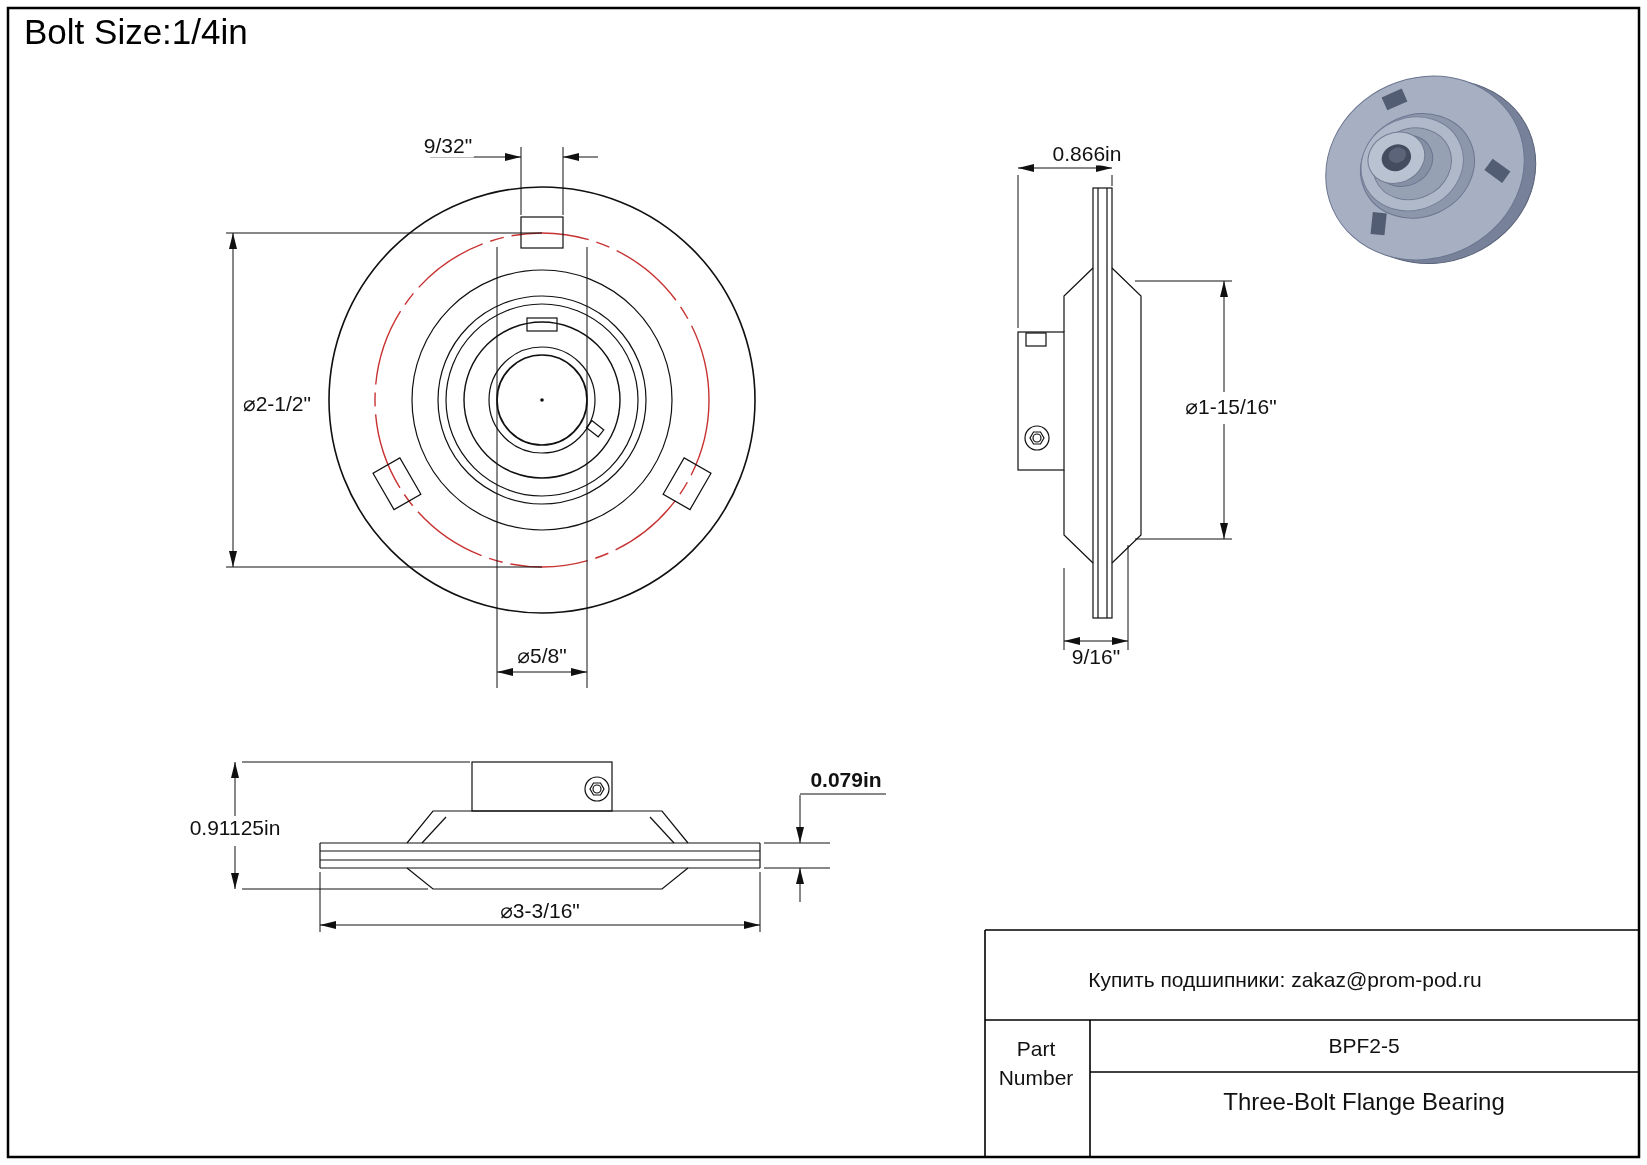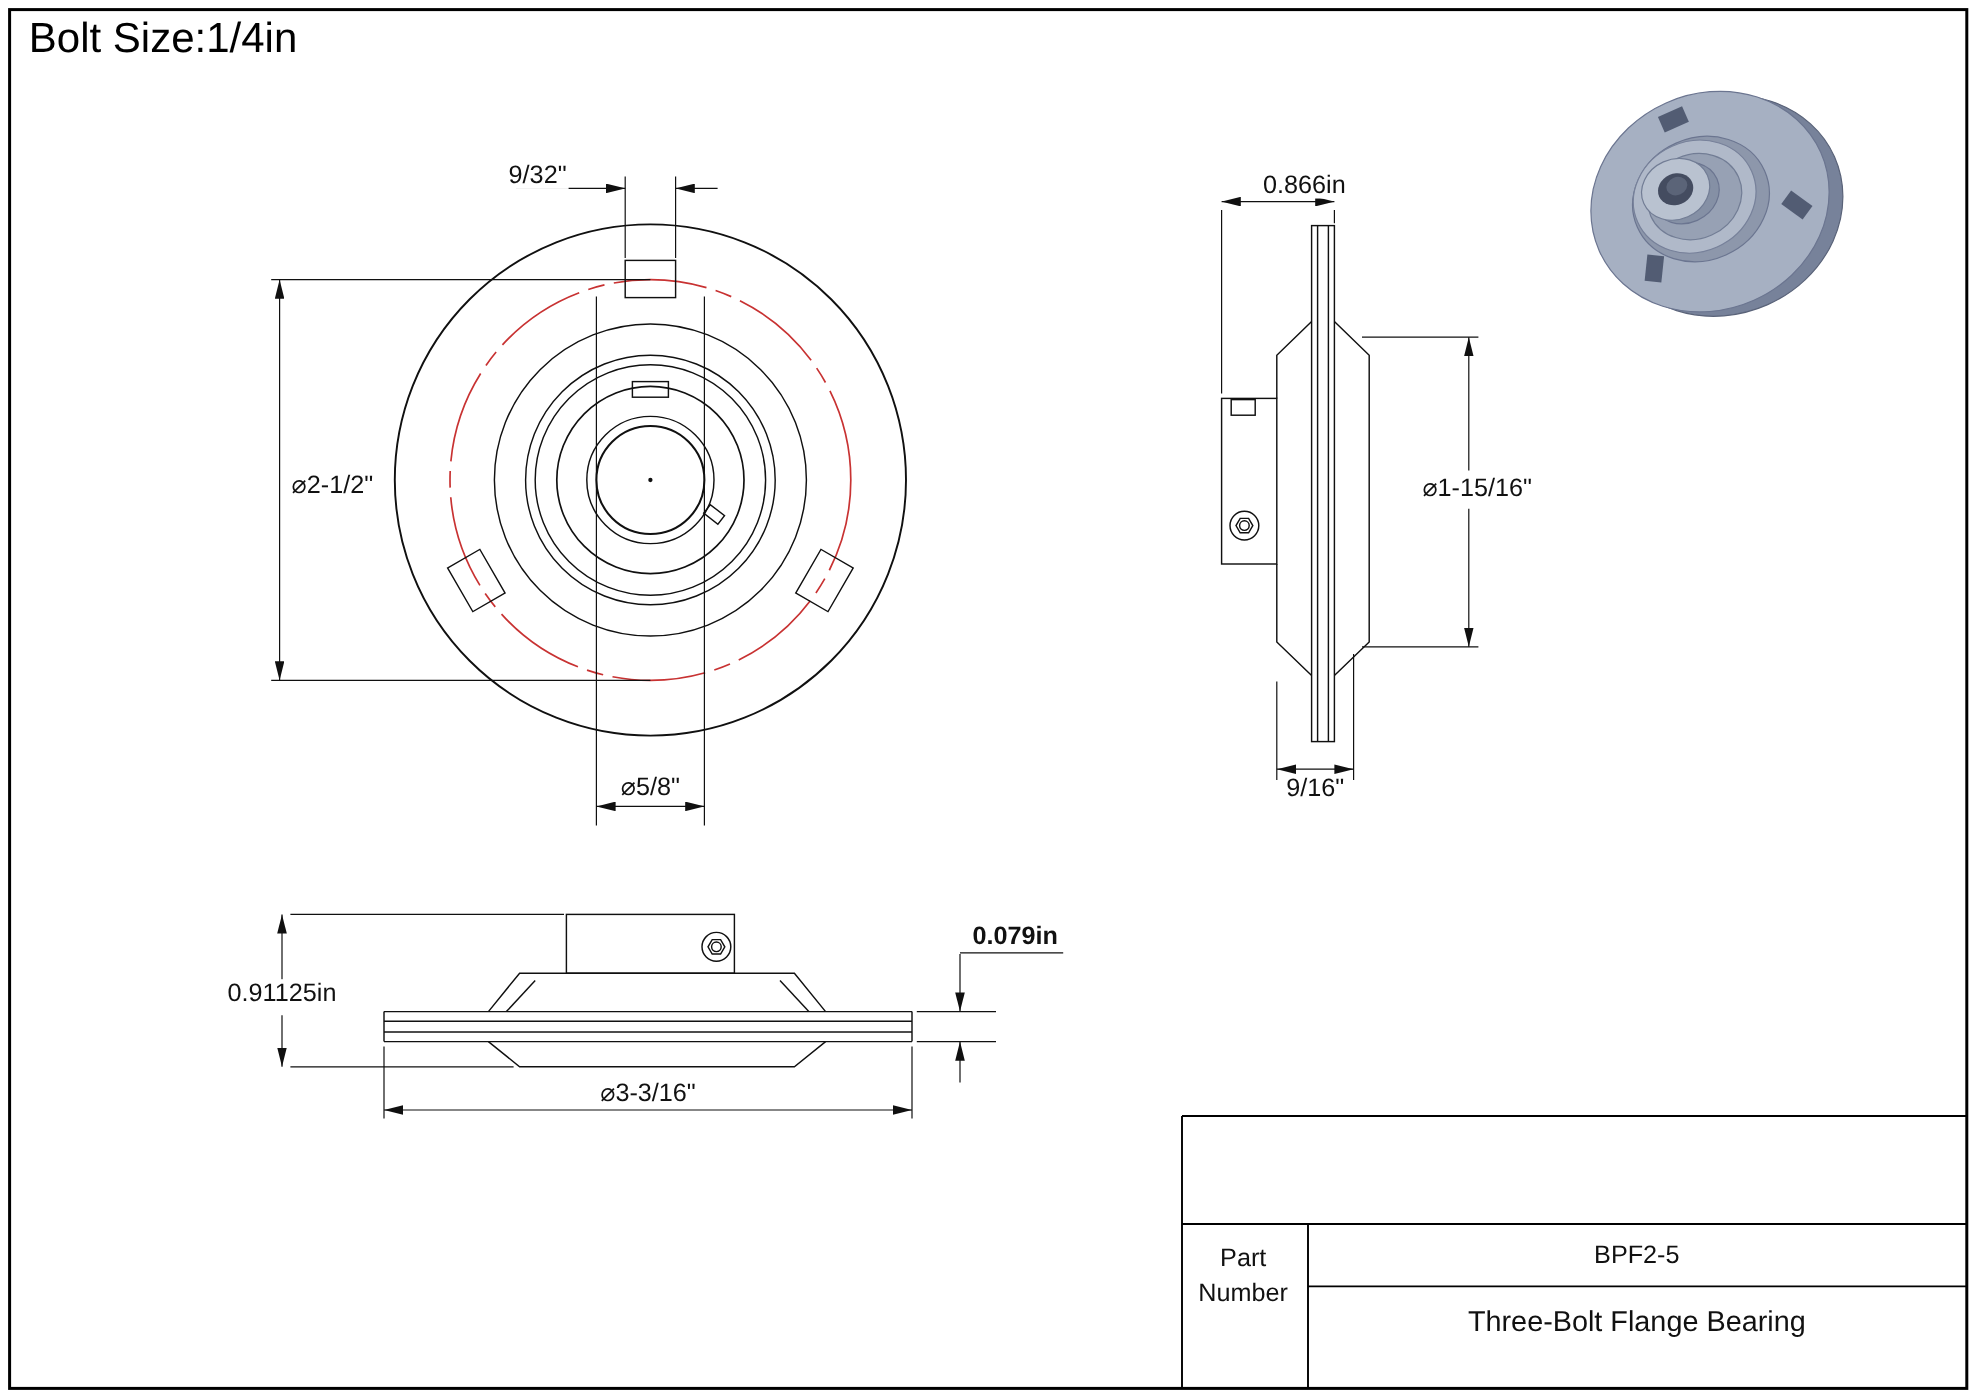--- a/index.html
+++ b/index.html
@@ -202,17 +202,18 @@
   <div class="lbl" style="left:542px; top:656px;">⌀5/8"</div>
 
   <div class="lbl" style="left:1066px; top:154px;margin-left:21px;">0.866in</div>
   <div class="lbl" style="left:1231px; top:407px;">⌀1-15/16"</div>
   <div class="lbl" style="left:1096px; top:657px;">9/16"</div>
 
   <div class="lbl" style="left:235px; top:828px;">0.91125in</div>
   <div class="lbl" style="left:846px; top:780px;font-weight:bold;">0.079in</div>
   <div class="lbl" style="left:540px; top:911px;">⌀3-3/16"</div>
 
+  <div class="lbl tb-text" style="left:1285px; top:980px;">Купить подшипники: zakaz@prom-pod.ru</div>
   <div class="lbl tb-text part-label" style="left:1036px; top:1063px;">Part Number</div>
   <div class="lbl tb-text" style="left:1364px; top:1046px;">BPF2-5</div>
   <div class="lbl tb-text" style="left:1364px; top:1102px; font-size:24px;">Three-Bolt Flange Bearing</div>
 
 </div>
 
 </body></html>

